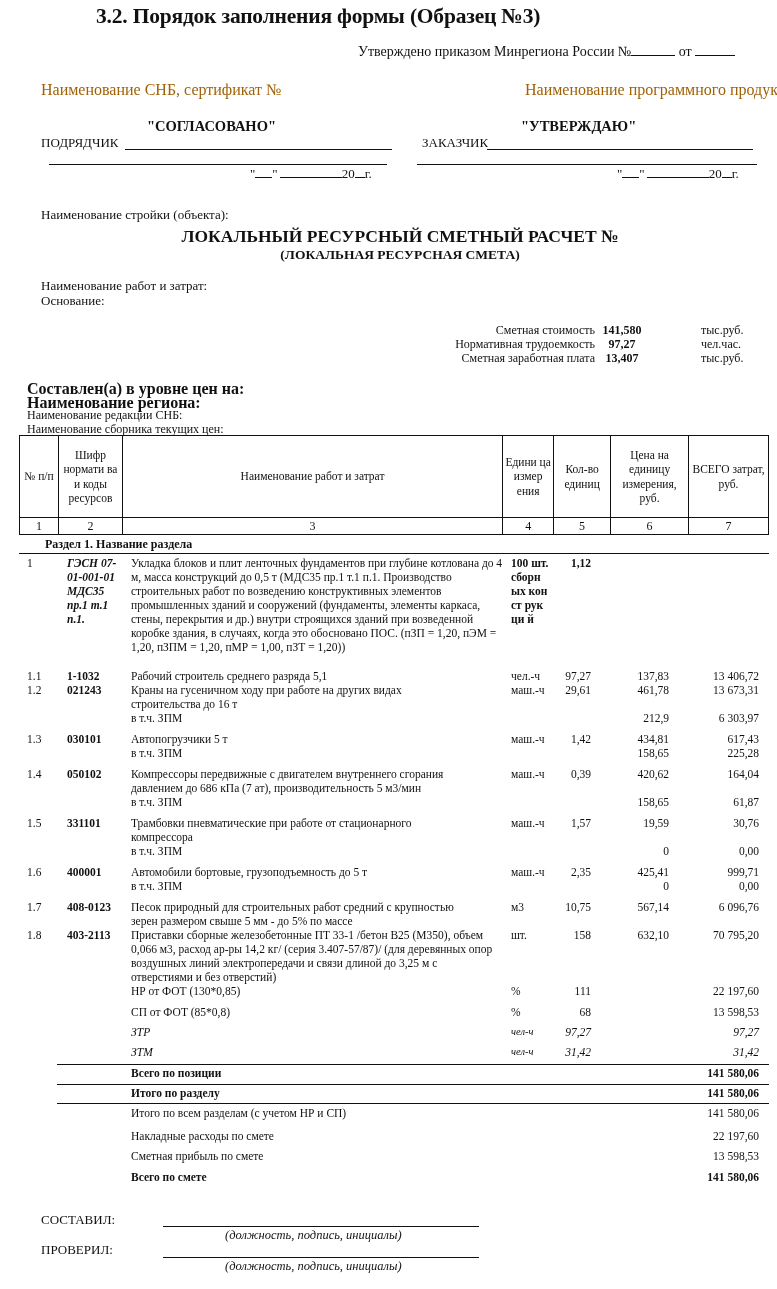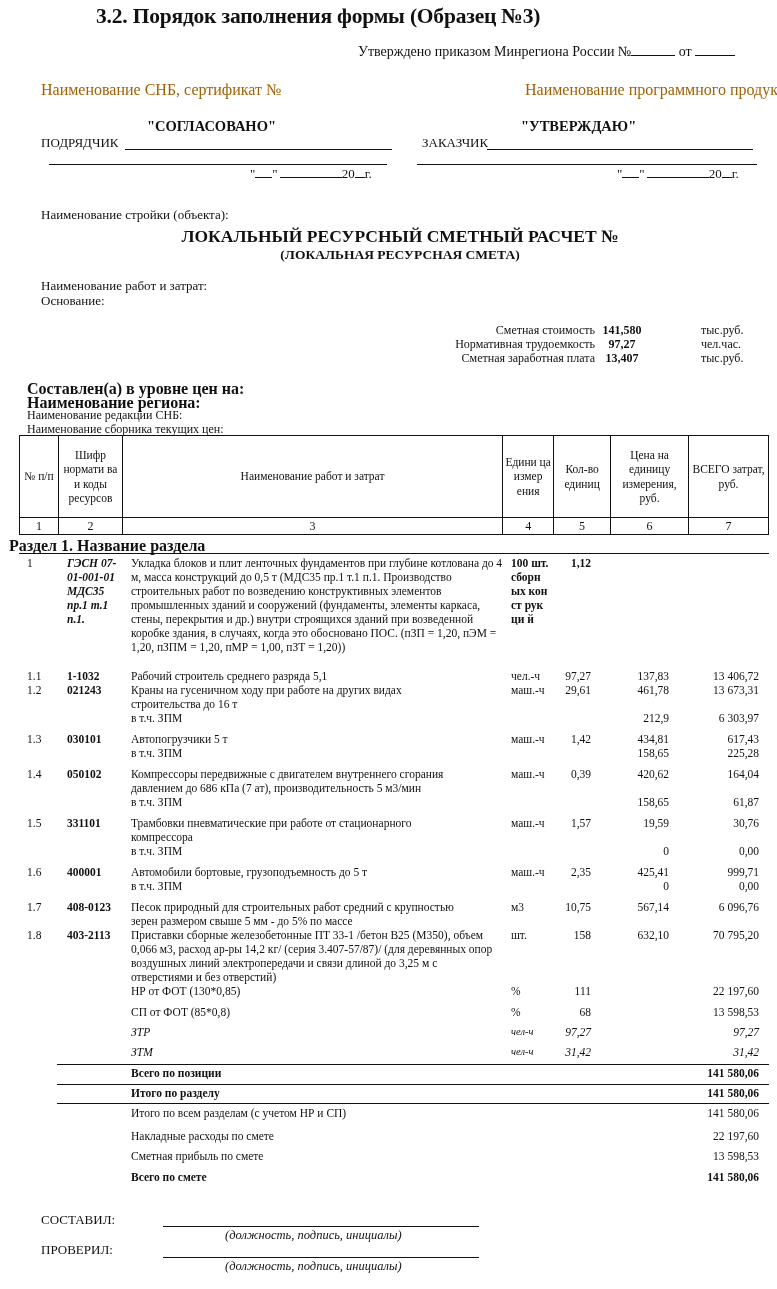--- a/index.html
+++ b/index.html
@@ -36,21 +36,21 @@
   .sum-unit { position: absolute; left: 701px; font-size: 12px; white-space: nowrap; }
 
   .info-b { left: 27px; font-size: 16px; font-weight: bold; }
   .info-n { left: 27px; font-size: 12px; }
 
   table#est-table { position: absolute; left: 19px; top: 435px; width: 750px; border-collapse: collapse; font-size: 11.5px; }
   #est-table th, #est-table td.hcell { border: 1px solid #111; font-weight: normal; text-align: center; vertical-align: middle; padding: 1px 2px; }
   #est-table thead tr.hrow th { height: 82px; line-height: 1.25; }
   #est-table thead tr.nrow th { height: 16px; font-size: 12px; }
 
-  #section-title { left: 9px; top: 537px; font-size: 16px; font-weight: bold; text-align: right; }
+  #section-title { left: 45px; top: 537px; font-size: 12px; font-weight: bold; text-align: right; }
 
   .row { position: absolute; font-size: 11.5px; line-height: 14px; }
   .c-num { left: 27px; }
   .c-code { left: 67px; font-weight: bold; }
   .c-name { left: 131px; width: 375px; white-space: normal; }
   .c-unit { left: 511px; }
   .c-qty { right: 186px; text-align: right; white-space: nowrap; }
   .c-price { right: 108px; text-align: right; white-space: nowrap; }
   .c-total { right: 18px; text-align: right; white-space: nowrap; }
   .bold { font-weight: bold; }

